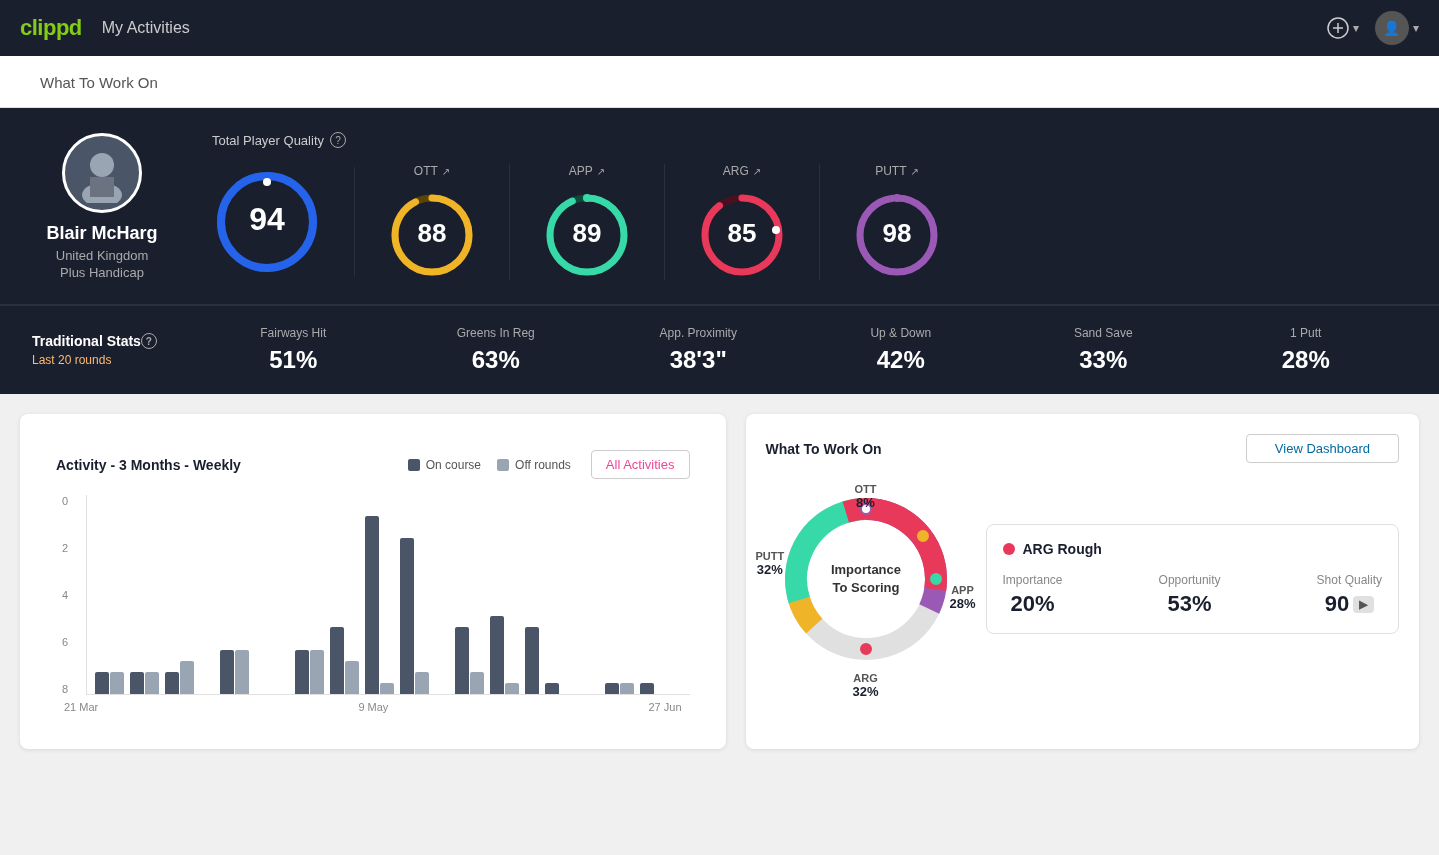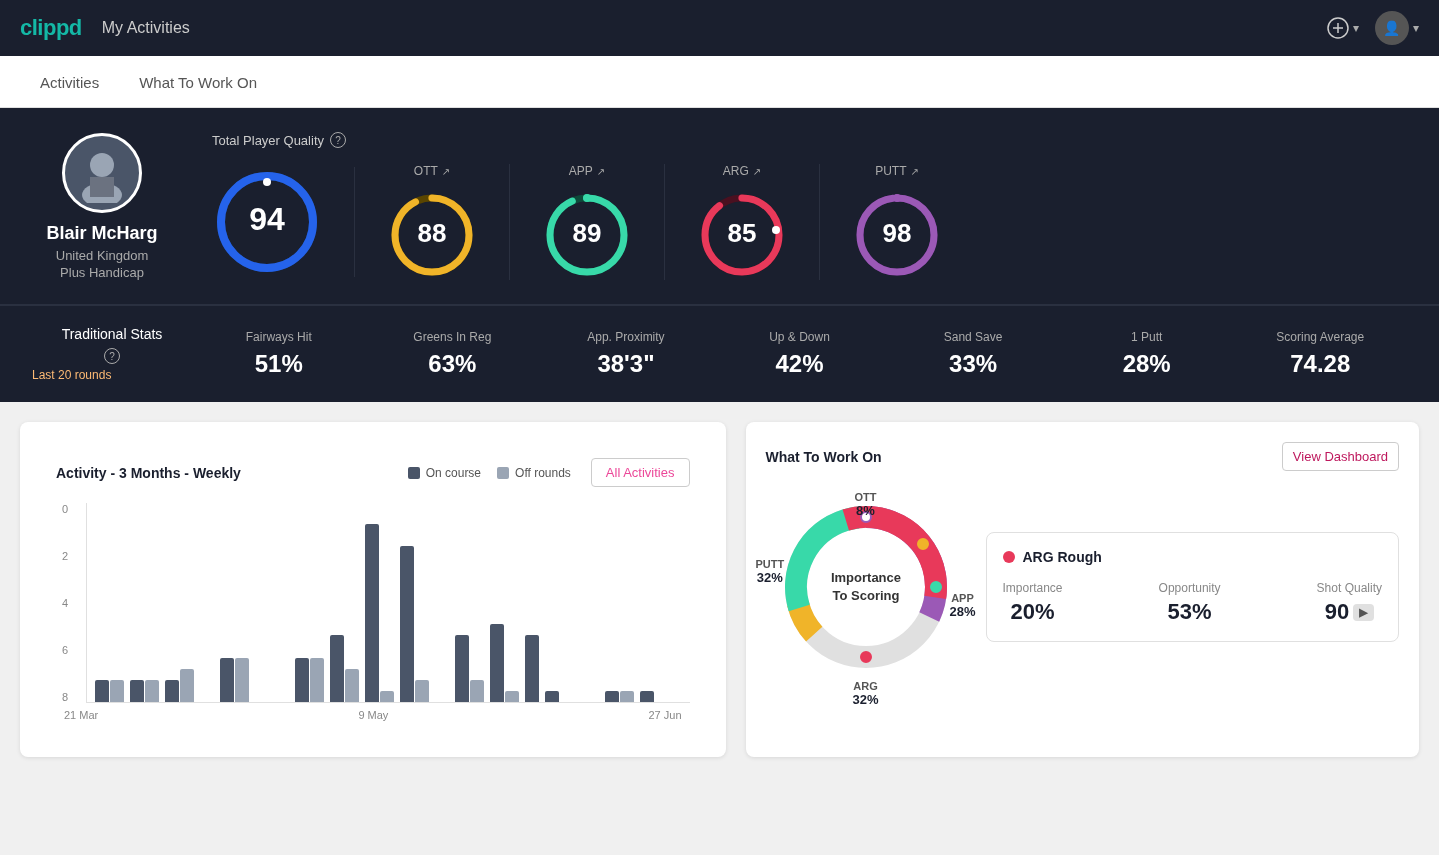--- a/index.html
+++ b/index.html
@@ -7,21 +7,21 @@
 
     
     .header {
       background: #1a1f2e;
       display: flex;
       align-items: center;
       padding: 0 20px;
       height: 56px;
       justify-content: space-between;
     }
-    .logo { color: #14b8a6; font-size: 22px; font-weight: bold; letter-spacing: -0.5px; }
+    .logo { color: #84cc16; font-size: 22px; font-weight: bold; letter-spacing: -0.5px; }
     .header-title { color: #ccc; font-size: 16px; margin-left: 20px; }
     .header-left { display: flex; align-items: center; }
     .header-right { display: flex; align-items: center; gap: 16px; }
     .header-icon { color: #ccc; font-size: 22px; cursor: pointer; display: flex; align-items: center; gap: 4px; }
     .avatar-circle { width: 34px; height: 34px; border-radius: 50%; background: #555; display: flex; align-items: center; justify-content: center; font-size: 14px; overflow: hidden; }
 
     
     .tabs {
       background: #fff;
       display: flex;
@@ -71,21 +71,21 @@
     
     .trad-stats {
       background: #1a1f2e;
       padding: 20px 32px;
       display: flex;
       align-items: center;
       gap: 0;
       border-top: 1px solid #2a3040;
     }
     .trad-label { min-width: 160px; }
-    .trad-label .title { font-size: 14px; font-weight: 400; color: #fff; display: flex; align-items: center; gap: 6px; flex-direction: column; }
+    .trad-label .title { font-size: 14px; font-weight: 700; color: #fff; display: flex; align-items: center; gap: 0; }
     .trad-label .sub { font-size: 12px; color: #fdba74; margin-top: 4px; }
     .stat-item { flex: 1; text-align: center; }
     .stat-item .stat-name { font-size: 12px; color: #aaa; margin-bottom: 6px; }
     .stat-item .stat-value { font-size: 24px; font-weight: 600; color: #fff; }
 
     
     .bottom { display: flex; gap: 20px; padding: 20px; background: #f0f0f0; min-height: 340px; }
     .chart-card { flex: 1; background: #fff; border-radius: 8px; padding: 36px; box-shadow: 0 1px 4px rgba(0,0,0,0.1); }
     .work-card { flex: 1; background: #fff; border-radius: 8px; padding: 20px; box-shadow: 0 1px 4px rgba(0,0,0,0.1); }
 
@@ -100,23 +100,23 @@
       background: #fff;
       color: #ec4899;
       font-size: 13px;
       padding: 6px 14px;
       border-radius: 4px;
       cursor: pointer;
     }
     .view-dashboard-btn {
       border: 1px solid #ccc;
       background: #fff;
-      color: #be185d;
+      color: #0369a1;
       font-size: 13px;
-      padding: 6px 10px;
+      padding: 6px 28px;
       border-radius: 4px;
       cursor: pointer;
     }
 
     
     .bar-chart { position: relative; }
     .bar-chart-inner { display: flex; align-items: flex-end; gap: 6px; height: 200px; border-left: 1px solid #e0e0e0; border-bottom: 1px solid #e0e0e0; padding: 0 8px; padding-bottom: 0; position: relative; }
     .bar-group { display: flex; align-items: flex-end; gap: 1px; }
     .bar { width: 14px; border-radius: 2px 2px 0 0; }
     .bar.oncourse { background: #4a5568; }
@@ -173,21 +173,20 @@
       <span style="font-size:12px;color:#aaa;">▾</span>
     </div>
     <div class="header-icon">
       <div class="avatar-circle">👤</div>
       <span style="font-size:12px;color:#aaa;">▾</span>
     </div>
   </div>
 </header>
 
 <nav class="tabs">
-  <div class="tab">Activities</div>
   <div class="tab">What To Work On</div>
 </nav>
 
 <section class="hero">
 
   <div class="player-info">
     <div class="player-avatar">
       <svg width="60" height="60" viewBox="0 0 60 60" fill="none">
         <circle cx="30" cy="22" r="12" fill="#9aa5b4"></circle>
         <ellipse cx="30" cy="52" rx="20" ry="12" fill="#9aa5b4"></ellipse>
@@ -293,24 +292,20 @@
     <div class="stat-name">Up &amp; Down</div>
     <div class="stat-value">42%</div>
   </div>
   <div class="stat-item">
     <div class="stat-name">Sand Save</div>
     <div class="stat-value">33%</div>
   </div>
   <div class="stat-item">
     <div class="stat-name">1 Putt</div>
     <div class="stat-value">28%</div>
-  </div>
-  <div class="stat-item">
-    <div class="stat-name">Scoring Average</div>
-    <div class="stat-value">74.28</div>
   </div>
 </section>
 
 <div class="bottom">
 
   <div class="chart-card">
     <div class="card-header">
       <div class="card-title">Activity - 3 Months - Weekly</div>
       <div style="display:flex;align-items:center;gap:20px;">
         <div class="legend">

